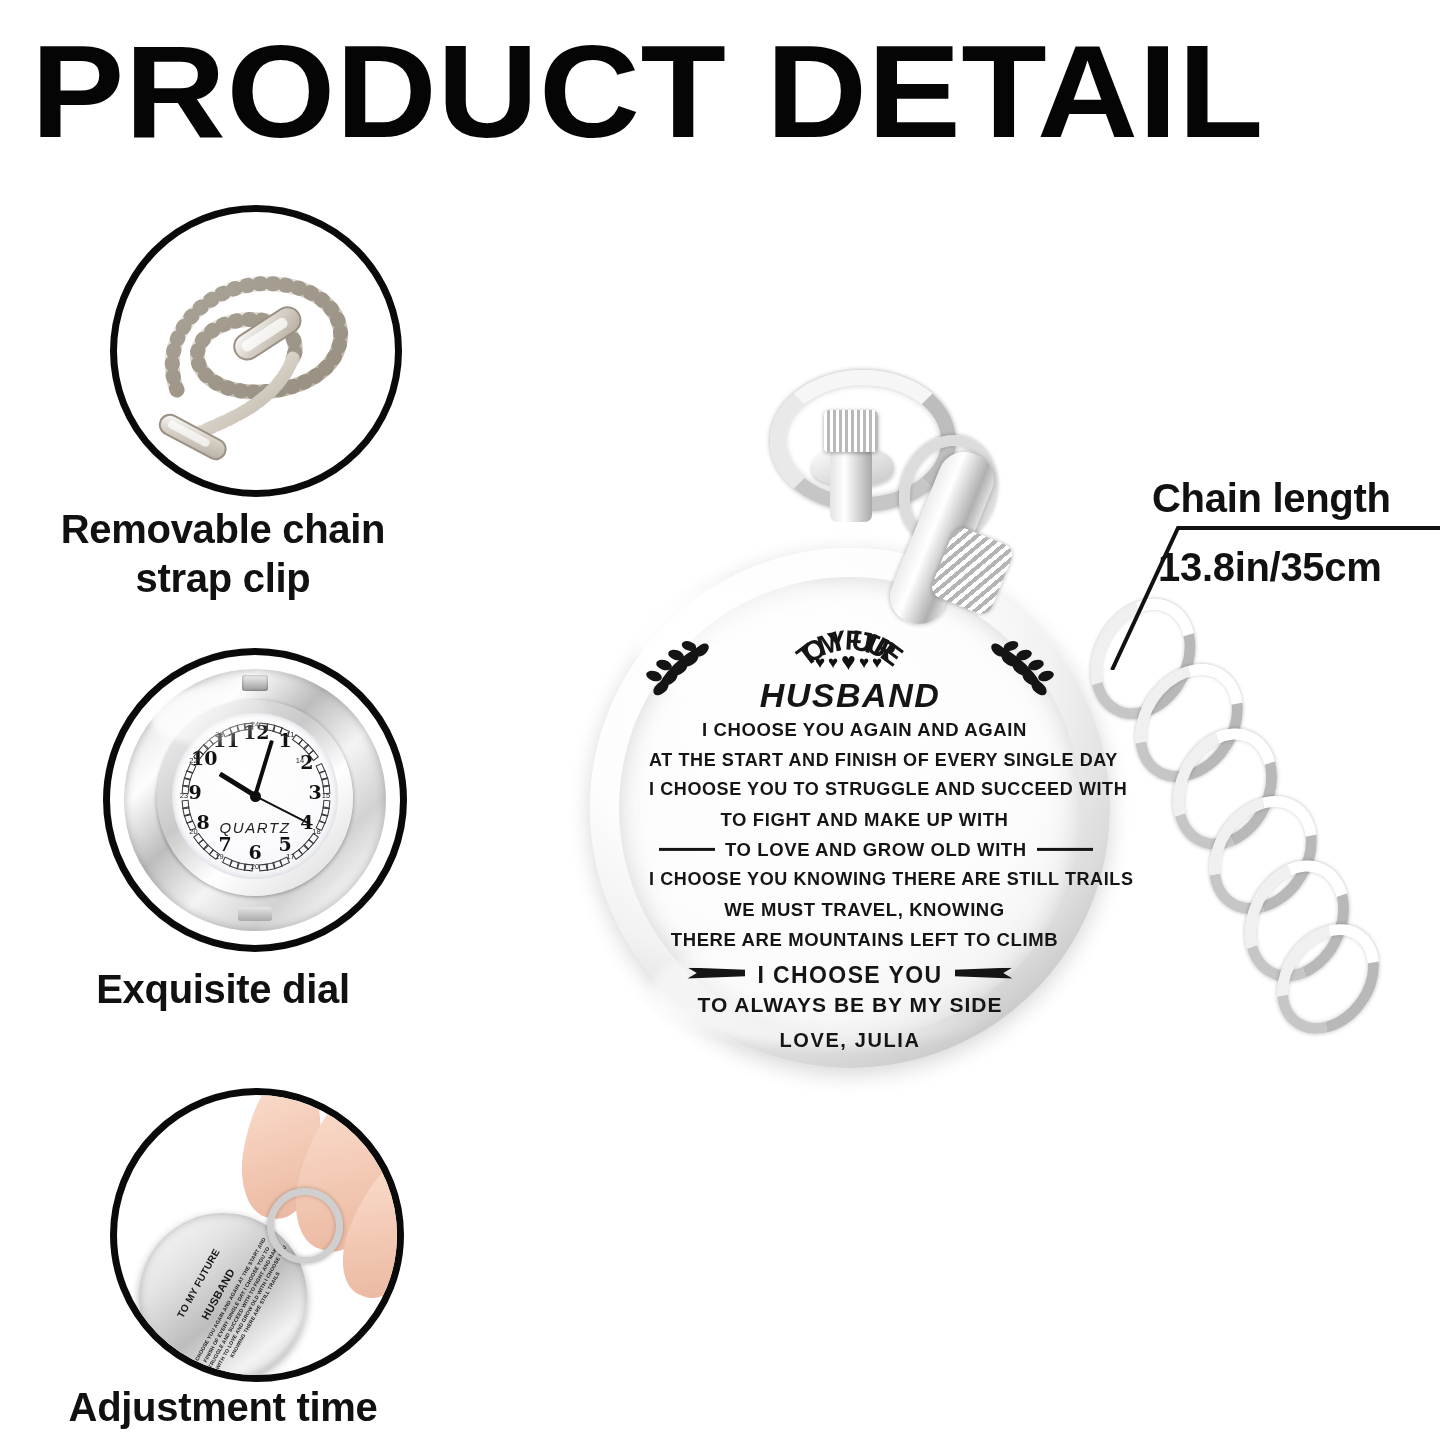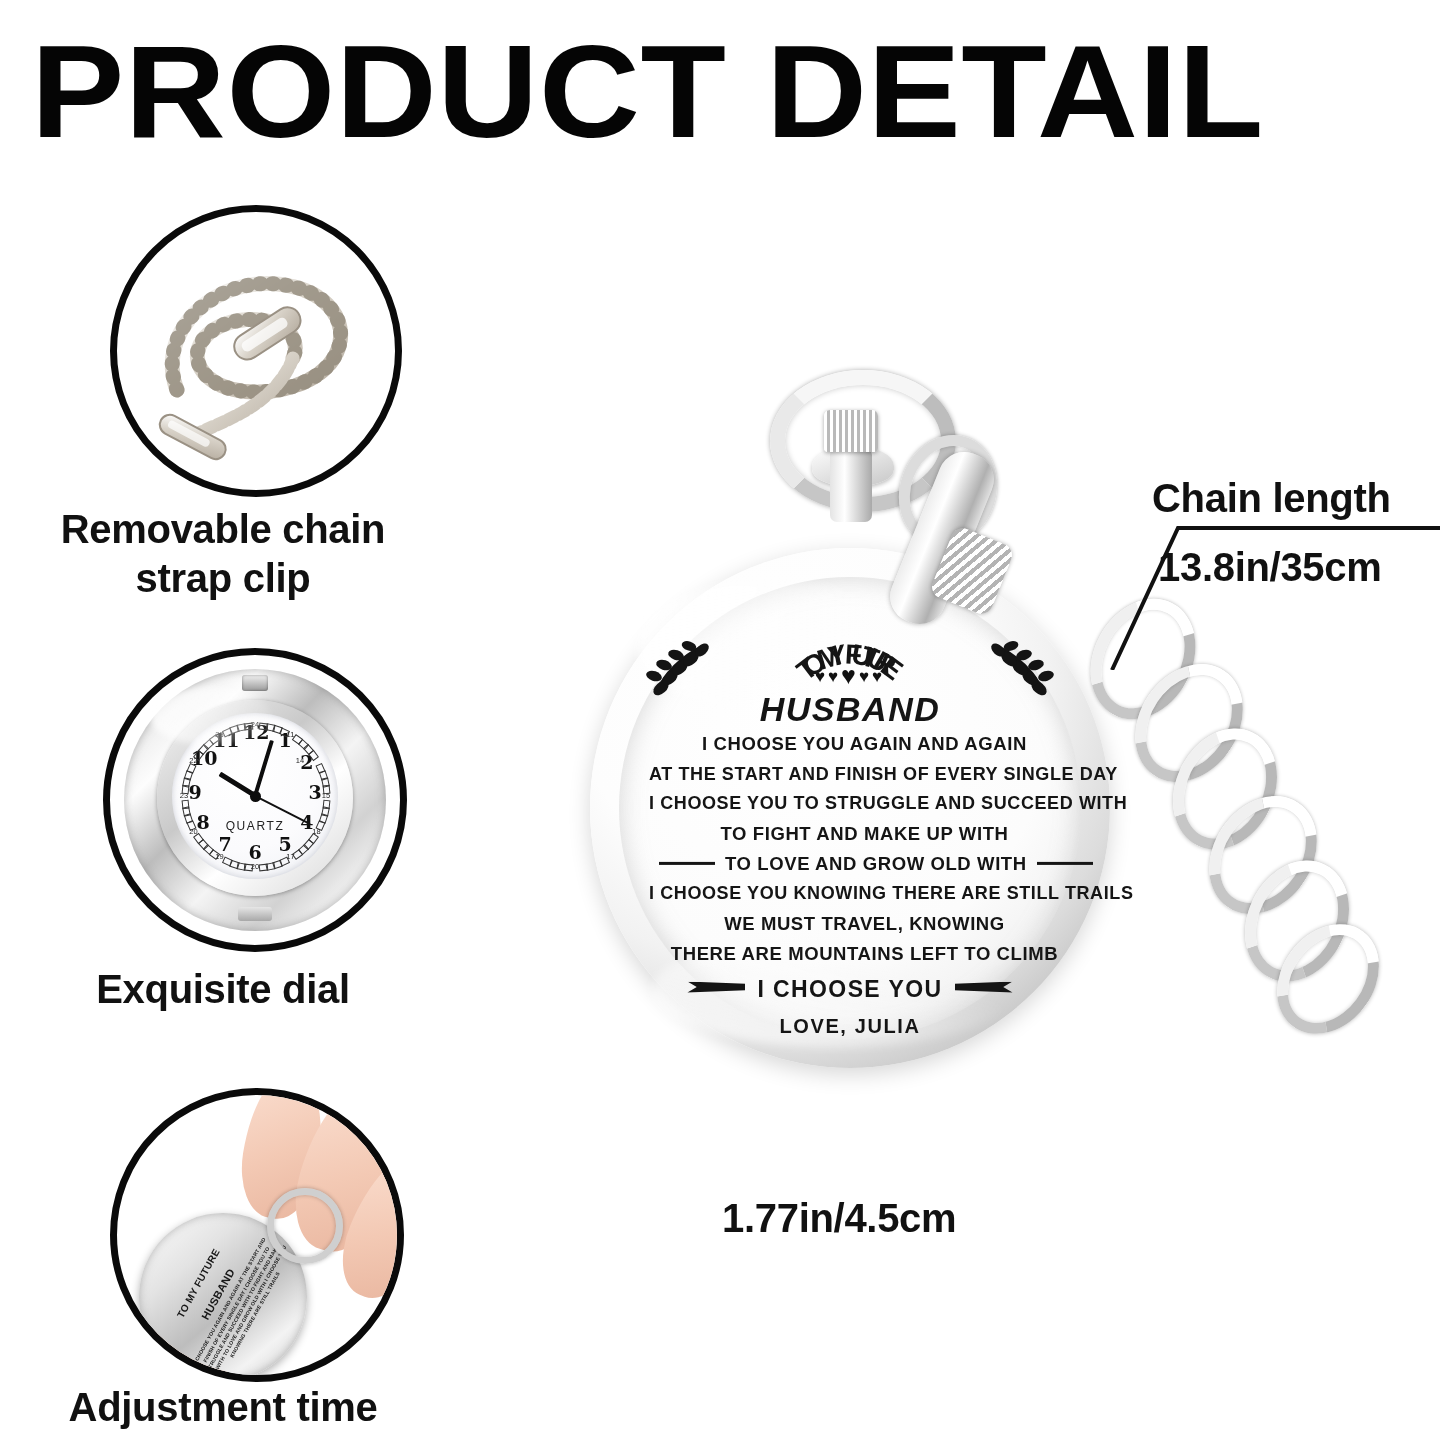--- a/index.html
+++ b/index.html
@@ -104,22 +104,23 @@
     margin-left:-8px;margin-top:-5px;
   }
   .tickbox{
     position:absolute;width:7px;height:5px;
     border:1px solid #333;background:transparent;
     margin-left:-3.5px;margin-top:-2.5px;
   }
   .quartz{
     position:absolute;left:50%;top:64%;
     transform:translateX(-50%);
-    font-size:12px;letter-spacing:1.6px;color:#222;
+    font-size:15px;letter-spacing:1.6px;color:#222;
     font-family:"Liberation Sans", sans-serif;
+    font-style:italic;
   }
   .hand{position:absolute;left:50%;top:50%;background:#0d0d0d;transform-origin:50% 100%;border-radius:1px;}
   .hand-h{width:5px;height:42px;margin-left:-2.5px;margin-top:-42px;transform:rotate(-58deg);}
   .hand-m{width:4px;height:58px;margin-left:-2px;margin-top:-58px;transform:rotate(17deg);}
   .hand-s{width:2px;height:62px;margin-left:-1px;margin-top:-62px;transform:rotate(117deg);background:#111;}
   .hand-pin{position:absolute;left:50%;top:50%;width:11px;height:11px;margin:-5.5px 0 0 -5.5px;border-radius:50%;background:#0d0d0d;}
   .crown-top{
     position:absolute;left:50%;top:6px;width:26px;height:16px;margin-left:-13px;
     background:linear-gradient(#f2f2f2,#9a9a9a);border-radius:3px;
     box-shadow:inset 0 0 3px rgba(0,0,0,.4);
@@ -545,20 +546,21 @@
       <div class="eng-line">TO FIGHT AND MAKE UP WITH</div>
       <div class="eng-line">
         <span class="dash"></span><span>TO LOVE AND GROW OLD WITH</span><span class="dash"></span>
       </div>
       <div class="eng-line sm">I CHOOSE YOU KNOWING THERE ARE STILL TRAILS</div>
       <div class="eng-line">WE MUST TRAVEL, KNOWING</div>
       <div class="eng-line">THERE ARE MOUNTAINS LEFT TO CLIMB</div>
       <div class="eng-choose">
         <span class="banner-l"></span><span>I CHOOSE YOU</span><span class="banner-r"></span>
       </div>
+      <div class="eng-last">TO ALWAYS BE BY MY SIDE</div>
       <div class="eng-sign">LOVE, JULIA</div>
     </div>
   </div>
 
   <div id="bail">
     <div class="bail-ring"></div>
     <div class="bail-shoulder"></div>
     <div class="bail-neck"></div>
     <div class="crown"></div>
   </div>
@@ -577,14 +579,13 @@
   <div class="link" style="left:1282px;top:920px;width:70px;height:96px;transform:rotate(36deg);"></div>
 
   <div class="callout-title" id="chain-title">Chain length</div>
   <div class="callout-value" id="chain-value">13.8in/35cm</div>
   <div id="leader">
     <svg viewBox="0 0 350 150" width="350" height="150">
       <path d="M22 150 L88 8 L350 8" fill="none" stroke="#111111" stroke-width="4"></path>
     </svg>
   </div>
 
-  <div class="callout-value" id="dia-value">1.77in/4.5cm</div>
 </div>
 
 </body></html>

